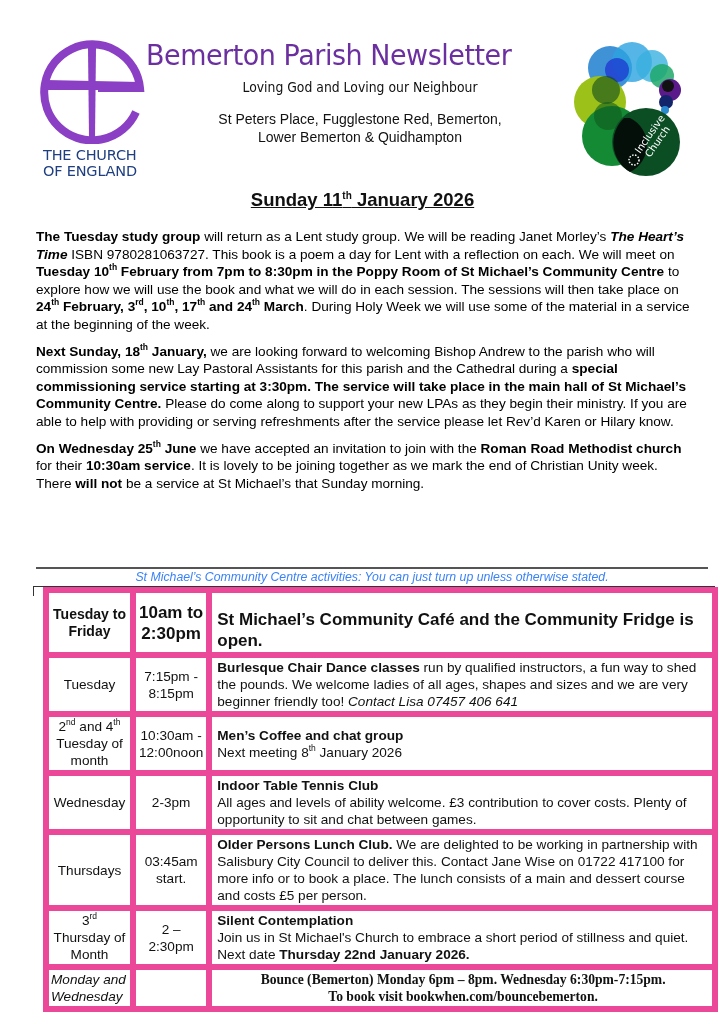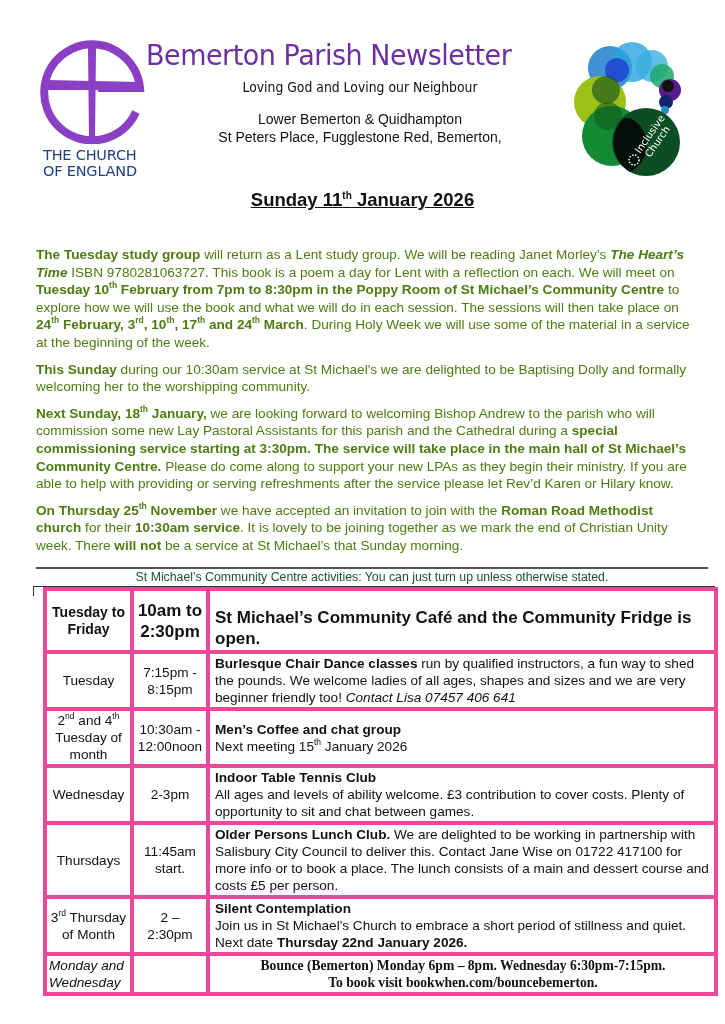--- a/index.html
+++ b/index.html
@@ -12,33 +12,33 @@
 
   .title { position: absolute; left: 146px; top: 38px; width: 434px; font-family: "DejaVu Sans", sans-serif; font-size: 29px; color: #6b2fa0; letter-spacing: -0.5px; white-space: nowrap; transform: scaleX(0.93); transform-origin: left top; }
   .tagline { position: absolute; left: 200px; top: 79px; width: 320px; text-align: center; font-family: "DejaVu Sans", sans-serif; font-size: 13.5px; color: #111; transform: scaleX(0.92); }
   .address { position: absolute; left: 200px; top: 110px; width: 320px; text-align: center; font-size: 14px; line-height: 18px; color: #111; }
 
   .inclusive-logo { position: absolute; left: 572px; top: 42px; width: 120px; height: 140px; }
 
   .heading { position: absolute; left: 180px; top: 184px; width: 365px; text-align: center; font-weight: bold; font-size: 18.5px; line-height: 23px; text-decoration: underline; color: #111; }
   .heading sup { font-size: 10px; }
 
-  .body { position: absolute; left: 36px; top: 246px; width: 660px; font-size: 13.6px; line-height: 17.6px; color: #4d7c0f; }
+  .body { position: absolute; left: 36px; top: 228px; width: 660px; font-size: 13.6px; line-height: 17.6px; color: #000000; }
   .body p { margin-bottom: 9px; }
   .body sup { font-size: 8.5px; line-height: 0; }
   b { font-weight: bold; }
   i { font-style: italic; }
 
   .rule { position: absolute; left: 36px; top: 567px; width: 672px; height: 2px; background: #555; }
-  .activities-note { position: absolute; left: 36px; top: 570px; width: 672px; text-align: center; font-size: 12.3px; color: #14532d; }
+  .activities-note { position: absolute; left: 36px; top: 570px; width: 672px; text-align: center; font-style: italic; font-size: 12.3px; color: #3b82f6; }
   .rule2 { position: absolute; left: 33px; top: 586px; width: 682px; height: 1px; background: #333; }
   .leftrule { position: absolute; left: 33px; top: 586px; width: 1px; height: 10px; background: #333; }
 
   table.activities { position: absolute; left: 43px; top: 587px; width: 675px; border-collapse: collapse; font-size: 13.6px; line-height: 17px; }
-  table.activities td { border: 4px solid #ec4899; vertical-align: middle; padding: 1px 3px; }
+  table.activities td { border: 6px solid #ec4899; vertical-align: middle; padding: 1px 3px; }
   td.c1 { width: 87px; text-align: center; }
   td.c2 { width: 76px; text-align: center; }
   td.c3 { text-align: left; padding-left: 5px !important; }
   tr.r0 td { font-weight: bold; font-size: 15.5px; line-height: 19px; height: 43px; }
   tr.r0 td.c1 { font-size: 14px; line-height: 17px; }
   tr.r0 td.c2 { font-size: 17px; line-height: 21px; }
   tr.r0 td.c3 { font-size: 17px; line-height: 21px; vertical-align: top; padding-top: 16px; }
   tr.r1 td { height: 56px; }
   tr.r2 td { height: 55px; }
   tr.r3 td { height: 54px; }
@@ -63,22 +63,22 @@
   </svg>
 </div>
 <div class="coe-text">
   <div>THE CHURCH</div>
   <div>OF ENGLAND</div>
 </div>
 
 <div class="title">Bemerton Parish Newsletter</div>
 <div class="tagline">Loving God and Loving our Neighbour</div>
 <div class="address">
+  <div>St Peters Place, Fugglestone Red, Bemerton,</div>
   <div>Lower Bemerton &amp; Quidhampton</div>
-  <div>St Peters Place, Fugglestone Red, Bemerton,</div>
 </div>
 
 <div class="inclusive-logo">
   <svg width="120" height="140" viewBox="0 0 120 140">
     <circle cx="38" cy="26" r="22" fill="#1f7fd0" opacity="0.85"></circle>
     <circle cx="60" cy="20" r="20" fill="#2aa3e0" opacity="0.8"></circle>
     <circle cx="80" cy="24" r="16" fill="#3ab0e0" opacity="0.8"></circle>
     <circle cx="45" cy="28" r="12" fill="#1a2fd0" opacity="0.7"></circle>
     <circle cx="90" cy="34" r="12" fill="#1fa86a" opacity="0.85"></circle>
     <circle cx="98" cy="48" r="11" fill="#5a1a8a"></circle>
@@ -97,25 +97,24 @@
   </svg>
 </div>
 
 <div class="heading">
   <div><span>Sunday 11</span><sup>th</sup><span> January 2026</span></div>
 </div>
 
 <div class="body">
   <p><b>The Tuesday study group</b><span> will return as a Lent study group.  We will be reading Janet Morley’s </span><b><i>The Heart’s Time</i></b><span> ISBN 9780281063727. This book is a poem a day for Lent with a reflection on each. We will meet on </span><b><span>Tuesday 10</span><sup>th</sup><span> February from 7pm to 8:30pm in the Poppy Room of St Michael’s Community Centre</span></b><span> to explore how we will use the book and what we will do in each session. The sessions will then take place on </span><b><span>24</span><sup>th</sup><span> February, 3</span><sup>rd</sup><span>, 10</span><sup>th</sup><span>, 17</span><sup>th</sup><span> and 24</span><sup>th</sup><span> March</span></b><span>. During Holy Week we will use some of the material in a service at the beginning of the week.</span></p>
 
-  <p><b>This Sunday</b><span> during our 10:30am service at St Michael's we are delighted to be Baptising Dolly and formally welcoming her to the worshipping community.</span></p>
 
   <p><b><span>Next Sunday, 18</span><sup>th</sup><span> January,</span></b><span> we are looking forward to welcoming Bishop Andrew to the parish who will commission some new Lay Pastoral Assistants for this parish and the Cathedral during a </span><b>special commissioning service starting at 3:30pm. The service will take place in the main hall of St Michael’s Community Centre.</b><span> Please do come along to support your new LPAs as they begin their ministry. If you are able to help with providing or serving refreshments after the service please let Rev’d Karen or Hilary know.</span></p>
 
-  <p><b><span>On Thursday 25</span><sup>th</sup><span> November</span></b><span> we have accepted an invitation to join with the </span><b>Roman Road Methodist church</b><span> for their </span><b>10:30am service</b><span>.  It is lovely to be joining together as we mark the end of Christian Unity week.  There </span><b>will not</b><span> be a service at St Michael’s that Sunday morning.</span></p>
+  <p><b><span>On Wednesday 25</span><sup>th</sup><span> June</span></b><span> we have accepted an invitation to join with the </span><b>Roman Road Methodist church</b><span> for their </span><b>10:30am service</b><span>.  It is lovely to be joining together as we mark the end of Christian Unity week.  There </span><b>will not</b><span> be a service at St Michael’s that Sunday morning.</span></p>
 </div>
 
 <div class="rule"></div>
 <div class="activities-note">St Michael’s Community Centre activities: You can just turn up unless otherwise stated.</div>
 <div class="rule2"></div>
 <div class="leftrule"></div>
 
 <table class="activities">
   <tbody>
       <tr class="r0">
@@ -124,30 +123,30 @@
     <td class="c3">St Michael’s Community Café and the Community Fridge is open.</td>
   </tr>
   <tr class="r1">
     <td class="c1">Tuesday</td>
     <td class="c2">7:15pm - 8:15pm</td>
     <td class="c3"><b>Burlesque Chair Dance classes</b><span> run by qualified instructors, a fun way to shed the pounds. We welcome ladies of all ages, shapes and sizes and we are very beginner friendly too! </span><i>Contact Lisa 07457 406 641</i></td>
   </tr>
   <tr class="r2">
     <td class="c1"><span>2</span><sup>nd</sup><span> and 4</span><sup>th</sup><span> Tuesday of month</span></td>
     <td class="c2">10:30am - 12:00noon</td>
-    <td class="c3"><b>Men’s Coffee and chat group</b><br><span>Next meeting 15</span><sup>th</sup><span> January 2026</span></td>
+    <td class="c3"><b>Men’s Coffee and chat group</b><br><span>Next meeting 8</span><sup>th</sup><span> January 2026</span></td>
   </tr>
   <tr class="r3">
     <td class="c1">Wednesday</td>
     <td class="c2">2-3pm</td>
     <td class="c3"><b>Indoor Table Tennis Club</b><br><span>All ages and levels of ability welcome. £3 contribution to cover costs. Plenty of opportunity to sit and chat between games.</span></td>
   </tr>
   <tr class="r4">
     <td class="c1">Thursdays</td>
-    <td class="c2">11:45am start.</td>
+    <td class="c2">03:45am start.</td>
     <td class="c3"><b>Older Persons Lunch Club.</b><span> We are delighted to be working in partnership with Salisbury City Council to deliver this. Contact Jane Wise on 01722 417100 for more info or to book a place.  The lunch consists of a main and dessert course and costs £5 per person.</span></td>
   </tr>
   <tr class="r5">
     <td class="c1"><span>3</span><sup>rd</sup><span> Thursday of Month</span></td>
     <td class="c2">2 – 2:30pm</td>
     <td class="c3"><b>Silent Contemplation</b><br><span>Join us in St Michael's Church to embrace a short period of stillness and quiet. Next date </span><b>Thursday 22nd January 2026.</b></td>
   </tr>
   <tr class="r6">
     <td class="c1">Monday and Wednesday</td>
     <td class="c2"></td>

